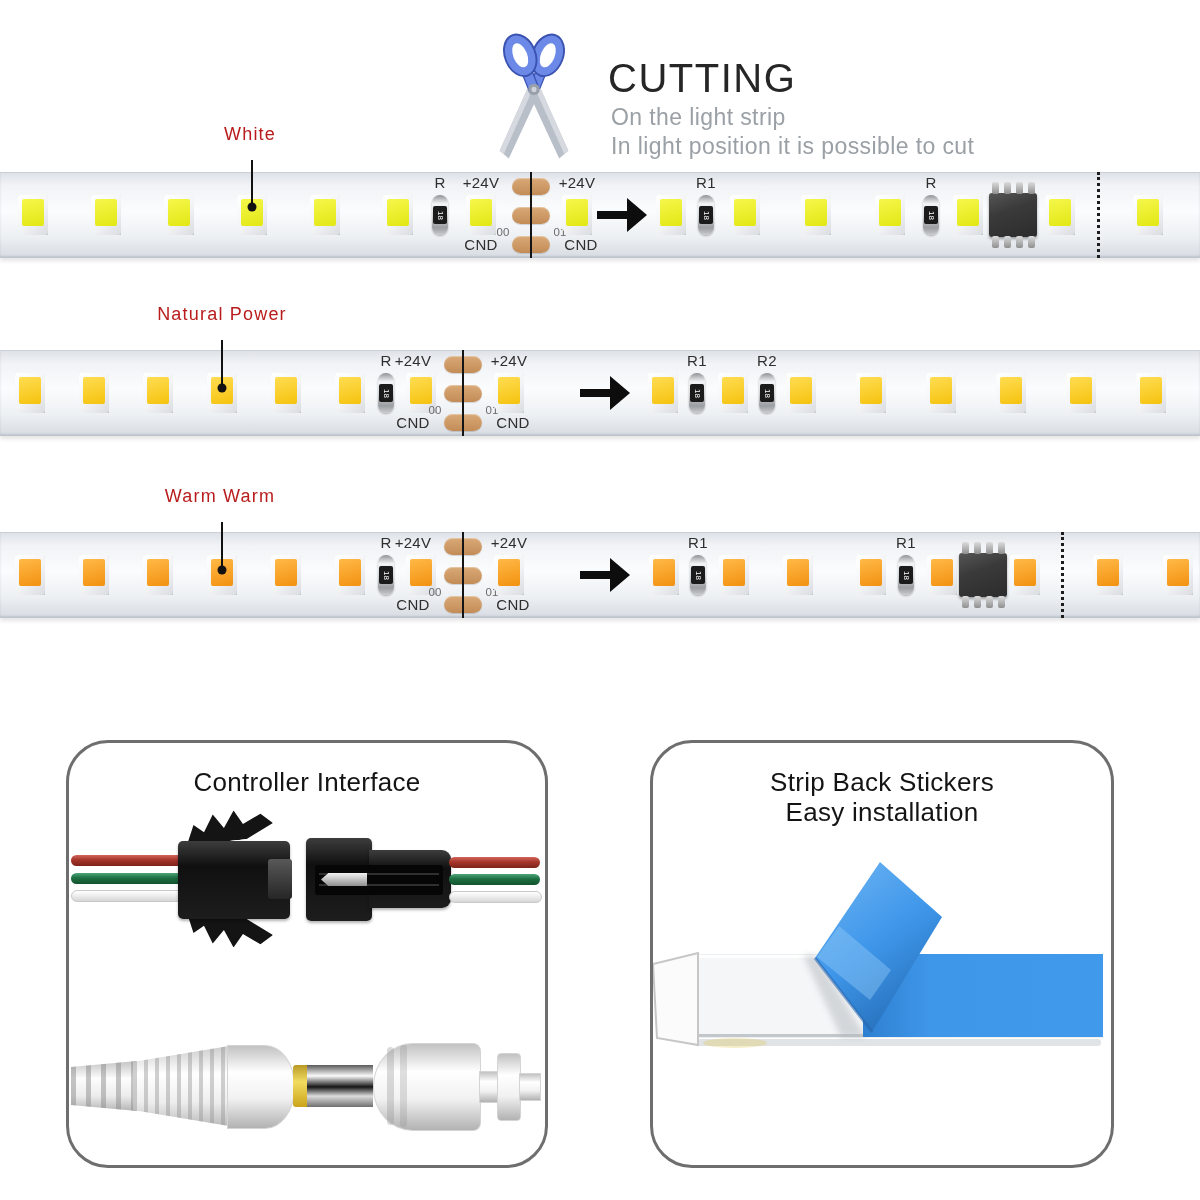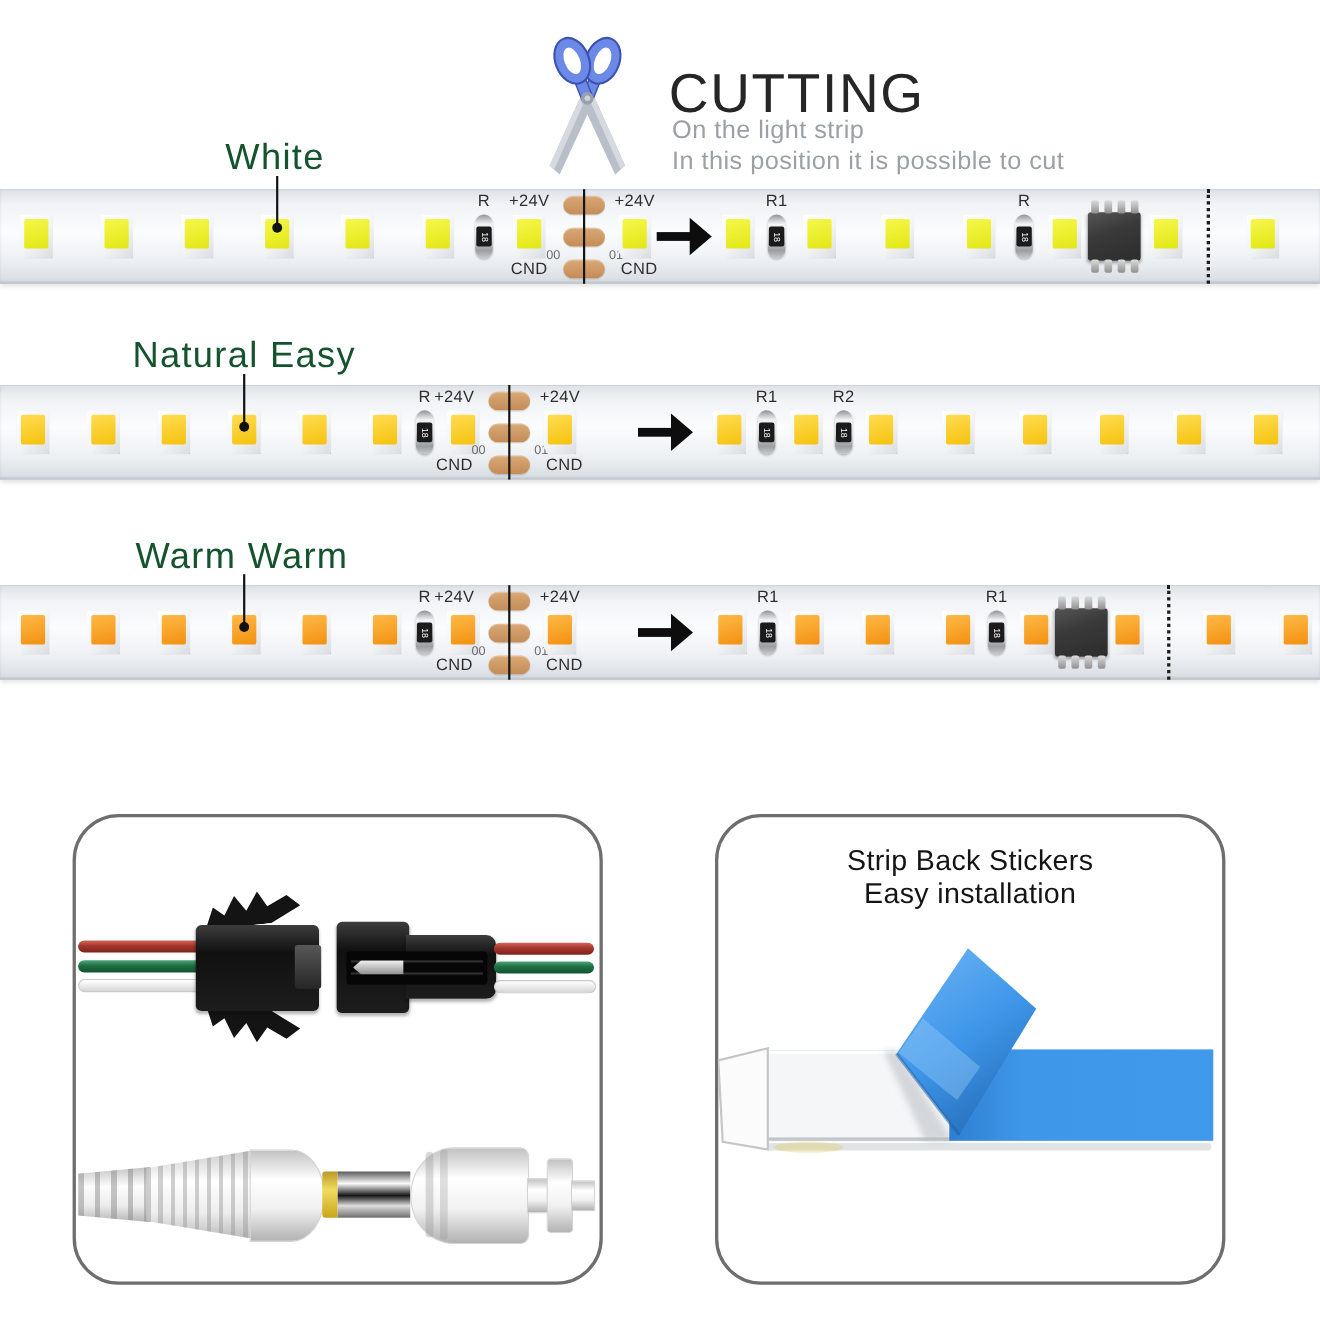--- a/index.html
+++ b/index.html
@@ -1,19 +1,19 @@
 <!DOCTYPE html>
 <html><head>
 <meta charset="utf-8">
 <style>
   html,body{margin:0;padding:0;}
   body{width:1200px;height:1200px;position:relative;background:#fff;overflow:hidden;
        font-family:"Liberation Sans","DejaVu Sans",sans-serif;}
   
-  .cut-title{position:absolute;left:608px;top:56px;font-size:50px;font-weight:500;
+  .cut-title{position:absolute;left:608px;top:56px;font-size:40px;font-weight:500;
              color:#262626;letter-spacing:1.5px;}
   .cut-sub{position:absolute;left:611px;font-size:23px;color:#9aa0a5;letter-spacing:.4px;}
   
   .strip{position:absolute;left:0;width:1200px;height:86px;
     background:linear-gradient(180deg,#dde1e7 0%,#f1f3f6 16%,#fbfcfd 45%,#eef1f4 74%,#d7dce2 100%);
     box-shadow:inset 0 1px 0 #cbd1d9, inset 0 -2px 2px rgba(140,150,165,.35), 0 3px 4px rgba(0,0,0,.10);}
   .strip *{position:absolute;}
   .led{width:30px;height:40px;top:23px;border-radius:3px;
     background:linear-gradient(135deg,#ffffff 0%,#f2f3f5 55%,#d9dce0 100%);
     clip-path:polygon(0 0,100% 0,100% 100%,16% 100%,0 84%);
@@ -37,22 +37,22 @@
   .arrow{width:50px;height:34px;top:26px;}
   .arrow .shaft{left:0;top:13px;width:33px;height:8px;background:#0d0d0d;}
   .arrow .head{right:0;top:0;width:0;height:0;border-top:17px solid transparent;
     border-bottom:17px solid transparent;border-left:20px solid #0d0d0d;}
   .ic{width:48px;height:44px;top:21px;border-radius:3px;overflow:visible;
     background:linear-gradient(160deg,#565656 0%,#3a3a3a 40%,#2c2c2c 100%);
     box-shadow:0 2px 3px rgba(0,0,0,.35);}
   .ic .pin{width:7px;height:12px;border-radius:2px;
     background:linear-gradient(180deg,#dcdcdc,#8f8f8f);}
   
-  .callout-label{position:absolute;transform:translateX(-50%);font-size:33px;font-weight:500;
-    color:#14532d;letter-spacing:1.2px;white-space:nowrap;}
+  .callout-label{position:absolute;transform:translateX(-50%);font-size:18px;font-weight:500;
+    color:#b91c1c;letter-spacing:1.2px;white-space:nowrap;}
   .callout-line{position:absolute;width:2px;background:#111;}
   .callout-dot{position:absolute;width:9px;height:9px;border-radius:50%;background:#111;
     transform:translate(-50%,-50%);}
   
   .infobox{position:absolute;top:740px;height:422px;background:#fff;border:3px solid #6e6e6e;
     border-radius:42px;}
   .infobox *{position:absolute;}
   .box-title{left:0;right:0;text-align:center;font-size:26px;font-weight:500;color:#141414;
     letter-spacing:.3px;}
   
@@ -93,21 +93,21 @@
     <polygon points="1,0 5,2 7,55 3,56" fill="#d6dae0"></polygon>
     <rect x="-4" y="-17" width="8" height="19" rx="3" fill="#6d89e8" stroke="#3a52b0" stroke-width="1"></rect>
     <ellipse cx="0" cy="-29" rx="12" ry="17" fill="#6d89e8" stroke="#3a52b0" stroke-width="1.5"></ellipse>
     <ellipse cx="0" cy="-29" rx="5.5" ry="10" fill="#ffffff"></ellipse>
   </g>
   <circle cx="50" cy="50" r="4.5" fill="#9aa0ab"></circle>
   <circle cx="50" cy="50" r="2" fill="#ced2d9"></circle>
 </svg>
 <div class="cut-title">CUTTING</div>
 <div class="cut-sub" style="top:104px">On the light strip</div>
-<div class="cut-sub" style="top:133px">In this position it is possible to cut</div>
+<div class="cut-sub" style="top:133px">In light position it is possible to cut</div>
 
 <div id="strips-root">
     <div class="strip" style="top: 172px; --ledA: #f5f74a; --ledB: #e2e714;">
       <div class="led" style="left: 18px;"></div>
       <div class="led" style="left: 91px;"></div>
       <div class="led" style="left: 164px;"></div>
       <div class="led" style="left: 237px;"></div>
       <div class="led" style="left: 310px;"></div>
       <div class="led" style="left: 383px;"></div>
       <div class="resistor" style="left: 432px;">
@@ -270,20 +270,21 @@
         <div class="pin" style="left: 39px; bottom: -11px;"></div>
       </div>
       <div class="led" style="left: 1010px;"></div>
       <div class="dashline" style="left: 1061px;"></div>
       <div class="led" style="left: 1093px;"></div>
       <div class="led" style="left: 1163px;"></div>
     </div>
   </div>
 
 <div class="infobox" style="left:66px;width:476px;">
+  <div class="box-title" style="top:24px">Controller Interface</div>
 
   <div style="left:0;top:0;width:470px;height:230px;">
     <div class="wire red" style="left:2px;top:112px;width:116px;"></div>
     <div class="wire green" style="left:2px;top:130px;width:116px;"></div>
     <div class="wire white" style="left:2px;top:147px;width:116px;"></div>
 
     <div class="jclip" style="left:116px;top:68px;transform:rotate(-6deg);"></div>
     <div class="jclip" style="left:116px;top:174px;transform:scaleY(-1) rotate(-6deg);"></div>
     <div class="jbody" style="left:109px;top:98px;width:112px;height:78px;"></div>
     <div class="jlatch" style="left:199px;top:116px;width:24px;height:40px;"></div>
@@ -353,18 +354,18 @@
     <rect x="210" y="211" width="240" height="83" fill="url(#gH)"></rect>
     <polygon points="162,215 227,119 289,174 219,289" fill="url(#gD)"></polygon>
     <polygon points="164,214 186,183 238,227 217,257" fill="#8ec7f6" opacity="0.45"></polygon>
     <path d="M162,215 L219,289" stroke="#2563ac" stroke-width="3" opacity="0.55"></path>
   </svg>
 </div>
 
 <div class="callout-label" style="left: 250px; top: 124px;">White</div>
 <div class="callout-line" style="left: 251px; top: 160px; height: 44px;"></div>
 <div class="callout-dot" style="left: 252px; top: 207px;"></div>
-<div class="callout-label" style="left: 222px; top: 304px;">Natural Easy</div>
+<div class="callout-label" style="left: 222px; top: 304px;">Natural Power</div>
 <div class="callout-line" style="left: 221px; top: 340px; height: 45px;"></div>
 <div class="callout-dot" style="left: 222px; top: 388px;"></div>
 <div class="callout-label" style="left: 220px; top: 486px;">Warm Warm</div>
 <div class="callout-line" style="left: 221px; top: 522px; height: 45px;"></div>
 <div class="callout-dot" style="left: 222px; top: 570px;"></div>
 
 </body></html>

